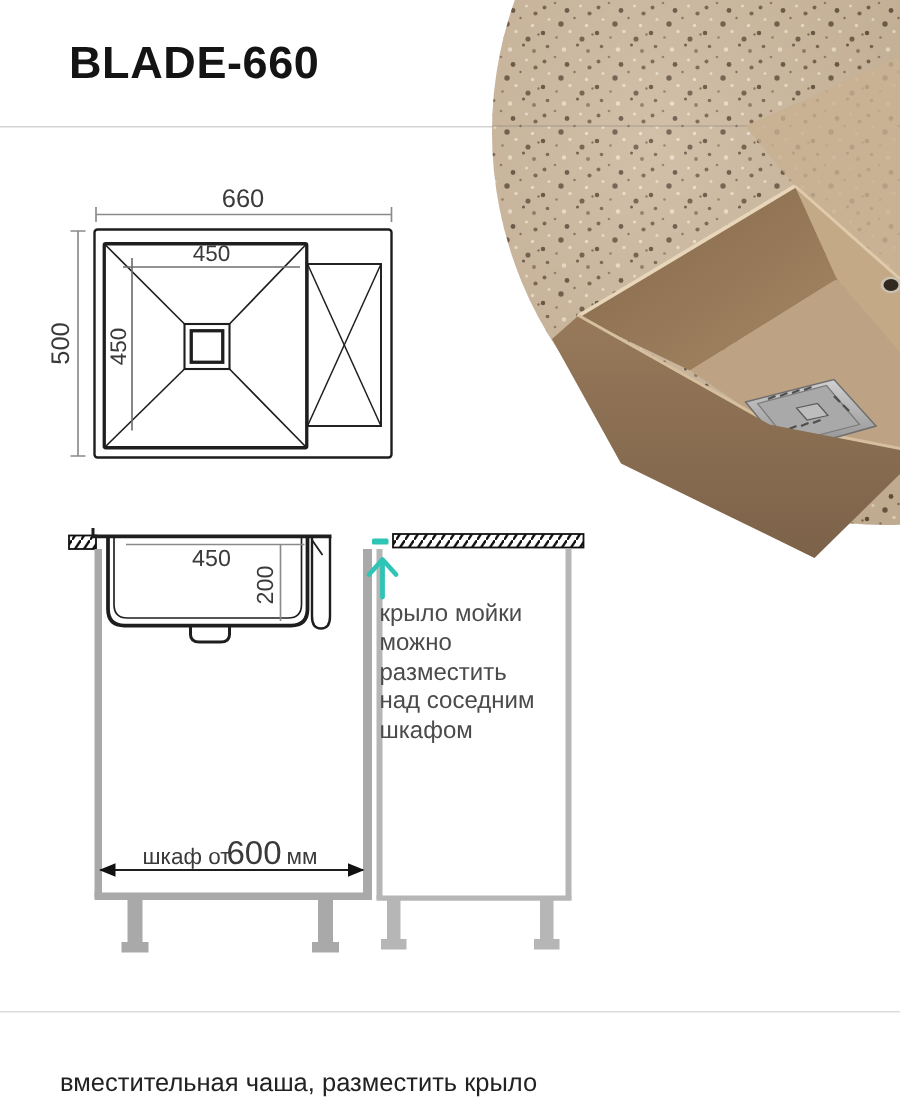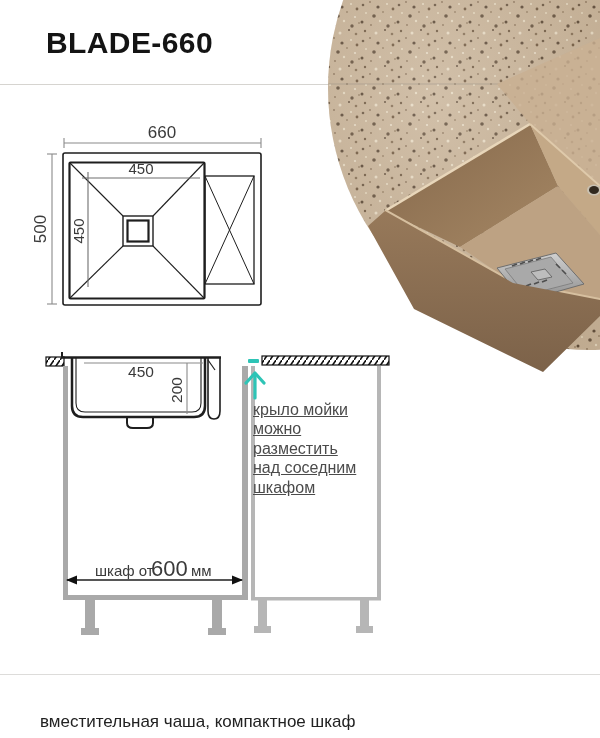--- a/index.html
+++ b/index.html
@@ -4,21 +4,21 @@
 <style>
   * { margin:0; padding:0; box-sizing:border-box; }
   html,body { width:600px; height:738px; background:#fff; font-family:"Liberation Sans", sans-serif; overflow:hidden; }
   .page { position:relative; width:600px; height:522px; background:#fff; }
   .title { position:absolute; left:46px; top:26px; font-size:30px; font-weight:800; letter-spacing:.4px; color:#141414; }
   .hdivider { position:absolute; left:0; width:600px; height:1px; background:#d6d4d0; }
   .hdivider.top { top:84px; z-index:1; }
   .hdivider.bottom { top:674px; background:#dddcda; }
   .photo-wrap { position:absolute; left:300px; top:0; width:300px; height:380px; z-index:2; }
   .drawing { position:absolute; }
-  .annotation { position:absolute; left:253px; top:400px; width:145px; font-size:16px; line-height:19.4px; color:#4b4b4b; white-space:pre-line; z-index:3;text-decoration:underline; }
+  .annotation { position:absolute; left:253px; top:400px; width:145px; font-size:16px; line-height:19.4px; color:#4b4b4b; white-space:pre-line; z-index:3; }
   .footer-title { position:absolute; left:40px; top:682px; font-size:27px; font-weight:800; color:#111; }
   .footer-sub { position:absolute; left:40px; top:712px; font-size:17px; color:#222; }
   svg text { font-family:"Liberation Sans", sans-serif; }
   .dimtext { fill:#3a3a3a; }
 </style>
 </head>
 <body>
 
 <div class="page">
 
@@ -216,15 +216,15 @@
     </g>
   </svg>
 
   <div class="annotation">крыло мойки
 можно
 разместить
 над соседним
 шкафом</div>
 
   <div class="hdivider bottom"></div>
-  <div class="footer-sub">вместительная чаша, компактное шкаф</div>
+  <div class="footer-sub">вместительная чаша, разместить крыло</div>
 
 </div>
 
 </body></html>

